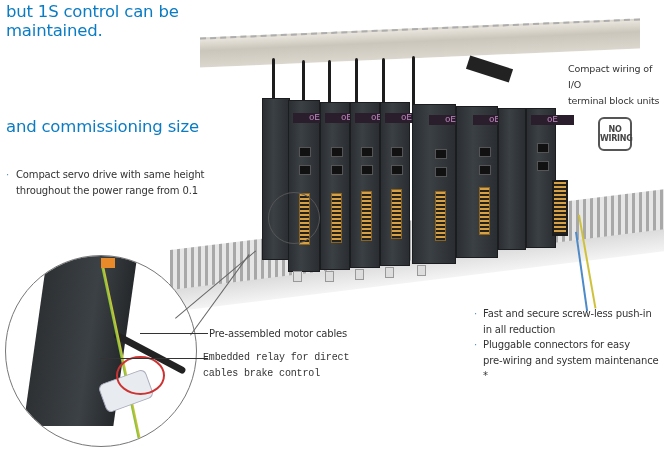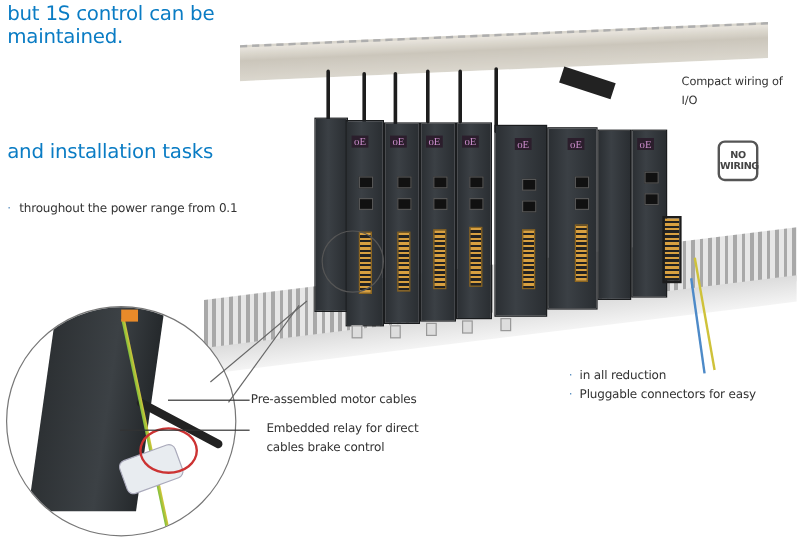--- a/index.html
+++ b/index.html
@@ -3,21 +3,21 @@
 <meta charset="utf-8">
 <style>
   html,body{margin:0;padding:0;background:#fff;}
   body{width:664px;height:451px;position:relative;overflow:hidden;font-family:"DejaVu Sans","Liberation Sans",sans-serif;}
   .abs{position:absolute;}
   .heading{color:#0a7cc4;font-size:16.5px;line-height:19px;letter-spacing:-0.2px;}
   .body{color:#333;font-size:10px;line-height:15.5px;letter-spacing:-0.15px;}
   .bul{color:#5a8fc0;}
   .callout-line{position:absolute;height:1px;background:#333;transform-origin:0 0;}
   .module{position:absolute;background:linear-gradient(90deg,#2b2f33,#3b4045 40%,#2a2e32);border:1px solid #1a1c1e;}
-  .lcd{position:absolute;background:#2b1e2c;color:#c98bc9;font-family:Liberation Serif, serif;font-size:9px;line-height:10px;padding:0 2px;}
+  .lcd{position:absolute;background:#2b1e2c;color:#c98bc9;font-family:Liberation Mono, monospace;font-size:9px;line-height:10px;padding:0 16px;}
   .port{position:absolute;width:10px;height:8px;background:#111;border:1px solid #555;}
   .conn{position:absolute;width:9px;background:repeating-linear-gradient(180deg,#d8a040 0 2px,#222 2px 4px);border:1px solid #8a6420;}
   .wire{position:absolute;width:3px;background:#1d1d1d;border-radius:2px;}
   .tab{position:absolute;width:7px;height:9px;background:#ddd;border:1px solid #999;}
 </style>
 </head>
 <body>
 
 <div class="abs" style="left:200px;top:28px;width:440px;height:28px;background:linear-gradient(180deg,#e8e4dc 0,#c9c4b8 40%,#d9d5cc 100%);transform:skewY(-2.5deg);border-top:2px dashed #aaa;opacity:.95;"></div>
 
@@ -101,50 +101,54 @@
 <div class="abs" style="left:268px;top:192px;width:50px;height:50px;border:1px solid #555;border-radius:50%;"></div>
 <div class="callout-line" style="left:175px;top:318px;width:105px;transform:rotate(-40deg);background:#666;"></div>
 <div class="callout-line" style="left:190px;top:335px;width:100px;transform:rotate(-54deg);background:#666;"></div>
 
 <div class="abs heading" style="left:6px;top:2px;width:260px;">
   <div>but 1S control can be</div>
   <div>maintained.</div>
 </div>
 
 <div class="abs heading" style="left:6px;top:117px;width:240px;">
-  <div>and installation tasks</div>
+  <div>and commissioning size</div>
 </div>
 
 <div class="abs body" style="left:6px;top:167px;width:240px;">
   <div style="position:relative;padding-left:10px;">
     <span class="bul abs" style="left:0;top:0;">·</span>
+    <div>Compact servo drive with same height</div>
     <div>throughout the power range from 0.1</div>
   </div>
 </div>
 
 <div class="abs body" style="left:568px;top:61px;width:96px;font-size:9.5px;line-height:16px;">
   <div>Compact wiring of I/O</div>
+  <div>terminal block units</div>
 </div>
 <div class="abs" style="left:598px;top:117px;width:34px;height:34px;border:2px solid #555;border-radius:6px;text-align:center;font-weight:bold;color:#444;font-size:8px;line-height:9px;box-sizing:border-box;padding-top:6px;letter-spacing:-0.3px;">
   <div>NO</div>
   <div>WIRING</div>
 </div>
 
 <div class="callout-line" style="left:140px;top:333px;width:68px;"></div>
 <div class="abs body" style="left:209px;top:326px;width:200px;">
   <div>Pre-assembled motor cables</div>
 </div>
 <div class="callout-line" style="left:100px;top:358px;width:108px;"></div>
-<div class="abs body" style="left:222px;top:350px;width:200px;">
+<div class="abs body" style="left:203px;top:350px;width:200px;font-family:Liberation Mono, monospace;">
   <div>Embedded relay for direct</div>
   <div>cables brake control</div>
 </div>
 
 <div class="abs body" style="left:474px;top:306px;width:190px;">
   <div style="position:relative;padding-left:9px;">
     <span class="bul abs" style="left:0;top:0;">·</span>
+    <div>Fast and secure screw-less push-in</div>
     <div>in all reduction</div>
   </div>
   <div style="position:relative;padding-left:9px;">
     <span class="bul abs" style="left:0;top:0;">·</span>
     <div>Pluggable connectors for easy</div>
+    <div>pre-wiring and system maintenance *</div>
   </div>
 </div>
 
 </body></html>

